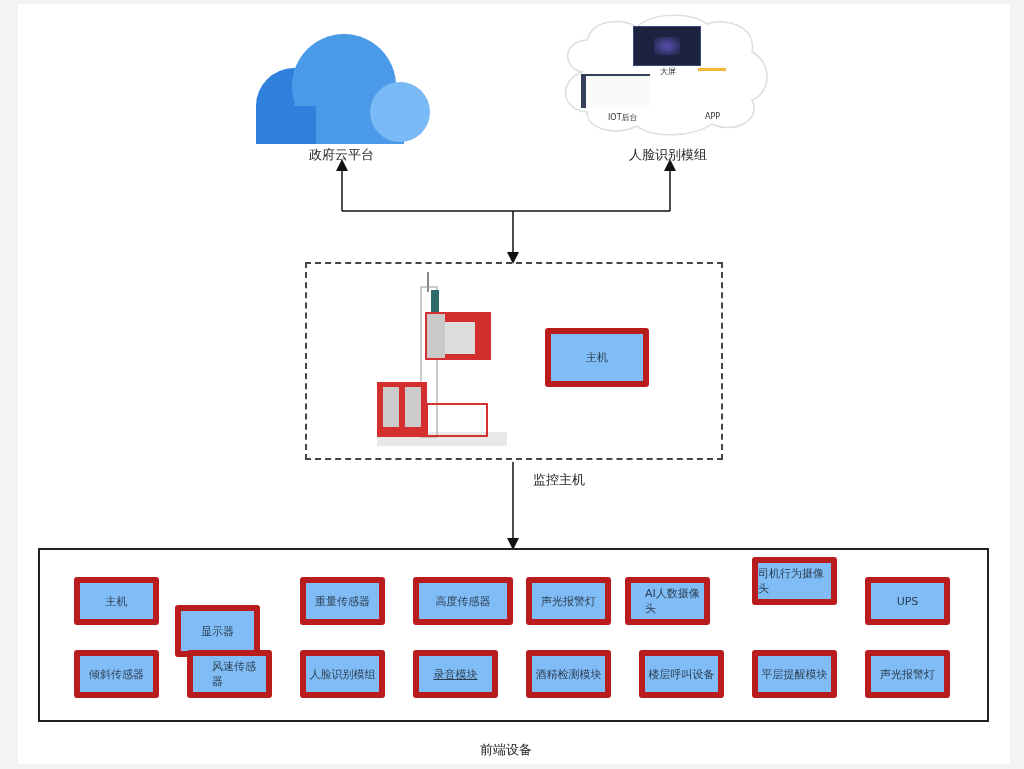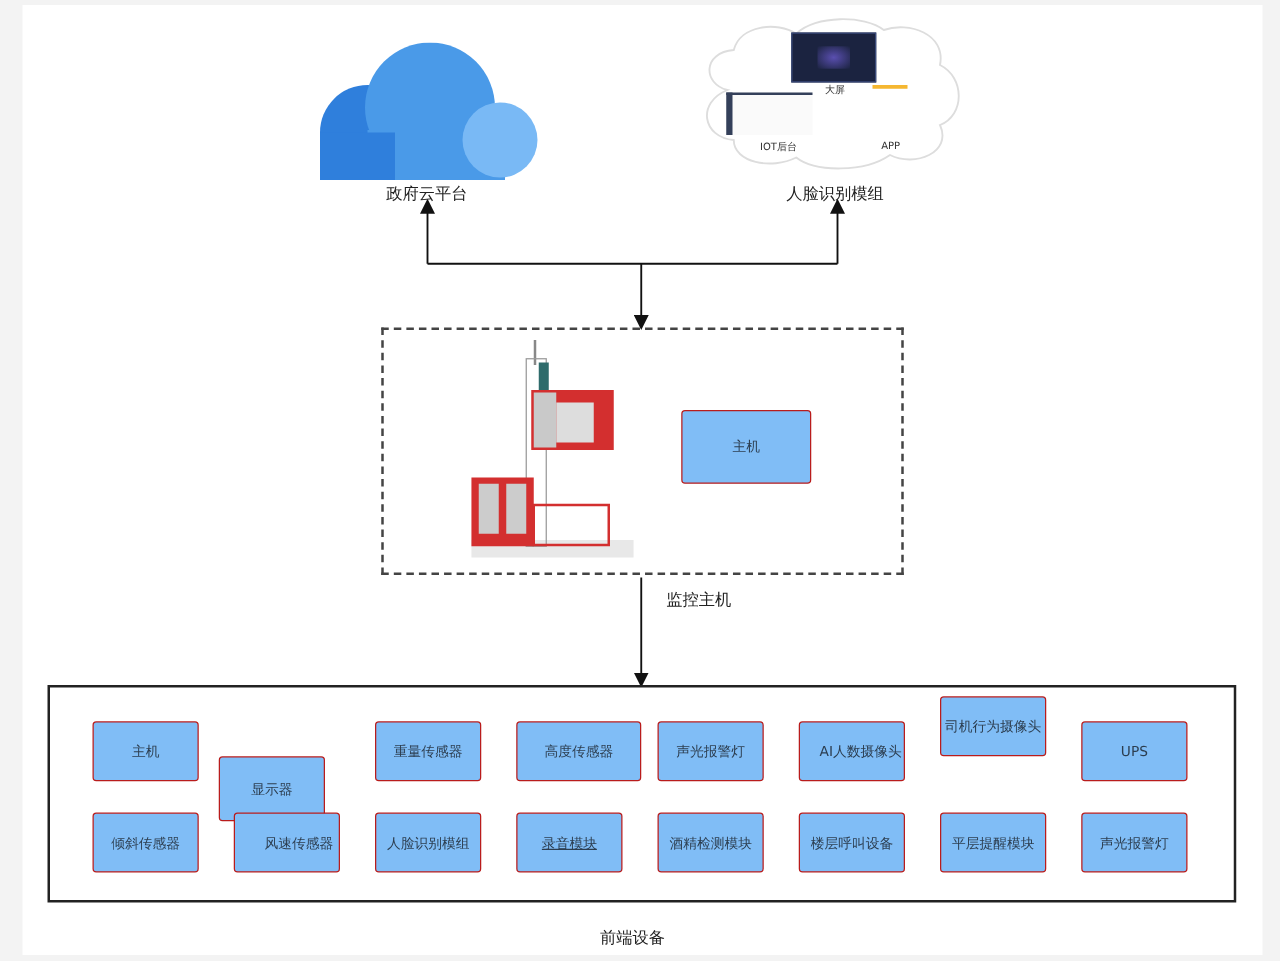--- a/index.html
+++ b/index.html
@@ -9,21 +9,21 @@
     font-family: "DejaVu Sans", "Liberation Sans", sans-serif;
     color: #222;
   }
   .page {
     position: absolute; left: 18px; top: 4px; width: 992px; height: 760px;
     background: #ffffff;
   }
   .abs { position: absolute; }
   .label { font-size: 13px; color: #222; white-space: nowrap; }
   .box {
-    position: absolute; background: #80bdf6; border: 1px solid #b91c1c;
+    position: absolute; background: #80bdf6; border: 6px solid #b91c1c;
     border-radius: 3px; display: flex; align-items: center; justify-content: center;
     font-size: 11px; color: #2c3e50; box-sizing: border-box;
   }
   .frontend {
     position: absolute; left: 38px; top: 548px; width: 951px; height: 174px;
     border: 2px solid #222; box-sizing: border-box; background: #fff;
   }
   .monitor {
     position: absolute; left: 305px; top: 262px; width: 418px; height: 198px;
     border: 2px dashed #444; box-sizing: border-box;
@@ -87,21 +87,21 @@
 <div class="box" style="left:545px;top:328px;width:104px;height:59px">主机</div>
 <div class="abs label" style="left:533px;top:471px">监控主机</div>
 
 <div class="frontend"></div>
 <div id="device-grid">
     <div class="box" style="left: 74px; top: 577px; width: 85px; height: 48px;">主机</div>
     <div class="box" style="left: 175px; top: 577px; width: 85px; height: 52px; margin-top: 28px;">显示器</div>
     <div class="box" style="left: 300px; top: 577px; width: 85px; height: 48px;">重量传感器</div>
     <div class="box" style="left: 413px; top: 577px; width: 100px; height: 48px;">高度传感器</div>
     <div class="box" style="left: 526px; top: 577px; width: 85px; height: 48px;">声光报警灯</div>
-    <div class="box" style="left: 639px; top: 577px; width: 85px; height: 48px; padding-left: 14px;">AI人数摄像头</div>
+    <div class="box" style="left: 625px; top: 577px; width: 85px; height: 48px; padding-left: 14px;">AI人数摄像头</div>
     <div class="box" style="left: 752px; top: 557px; width: 85px; height: 48px;">司机行为摄像头</div>
     <div class="box" style="left: 865px; top: 577px; width: 85px; height: 48px;">UPS</div>
     <div class="box" style="left: 74px; top: 650px; width: 85px; height: 48px;">倾斜传感器</div>
     <div class="box" style="left: 187px; top: 650px; width: 85px; height: 48px; padding-left: 19px;">风速传感器</div>
     <div class="box" style="left: 300px; top: 650px; width: 85px; height: 48px;">人脸识别模组</div>
     <div class="box" style="left: 413px; top: 650px; width: 85px; height: 48px; text-decoration: underline;">录音模块</div>
     <div class="box" style="left: 526px; top: 650px; width: 85px; height: 48px;">酒精检测模块</div>
     <div class="box" style="left: 639px; top: 650px; width: 85px; height: 48px;">楼层呼叫设备</div>
     <div class="box" style="left: 752px; top: 650px; width: 85px; height: 48px;">平层提醒模块</div>
     <div class="box" style="left: 865px; top: 650px; width: 85px; height: 48px;">声光报警灯</div>

